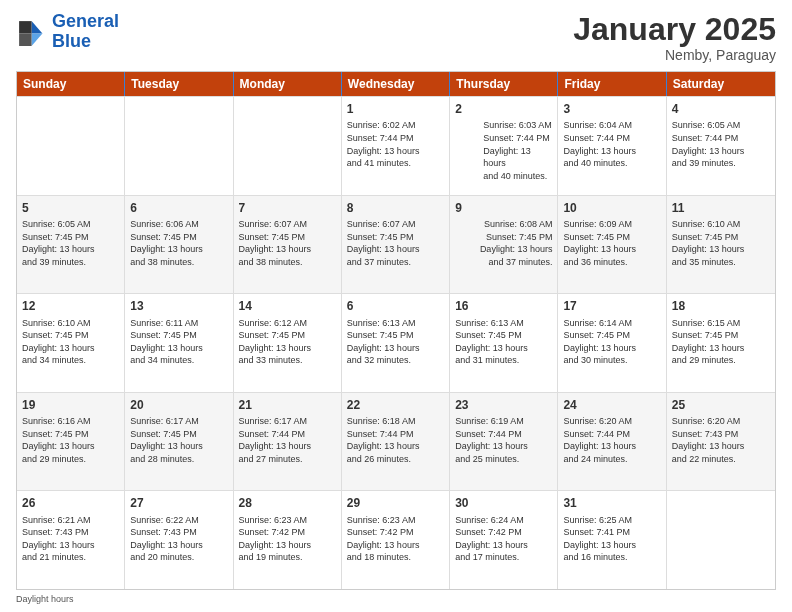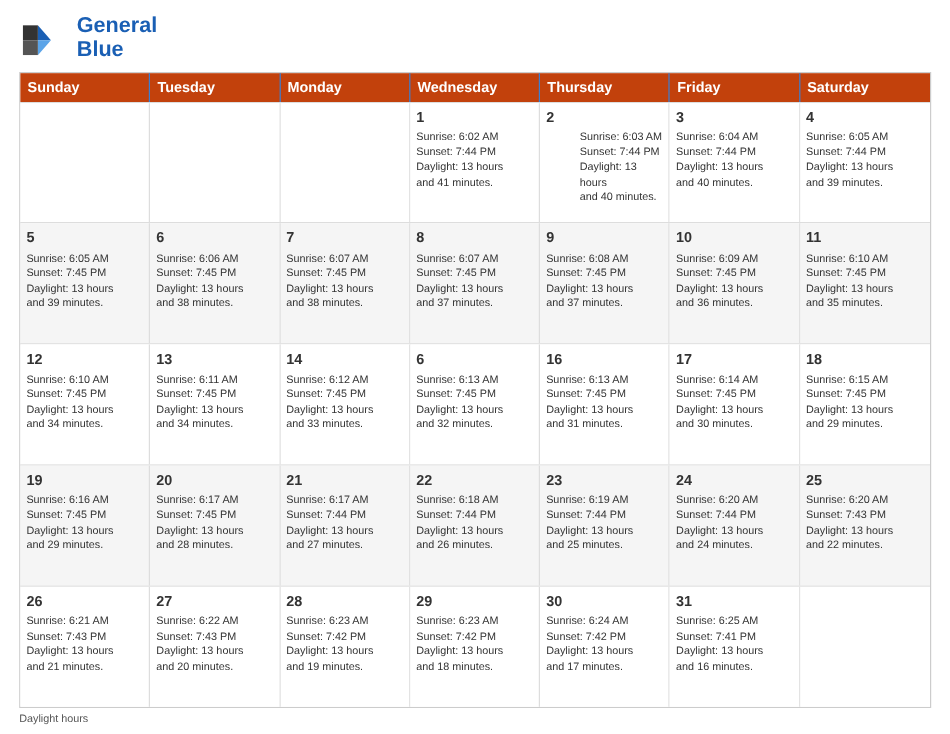--- a/index.html
+++ b/index.html
@@ -19,21 +19,21 @@
     }
     .header {
       display: flex;
       justify-content: space-between;
       align-items: flex-start;
       margin-bottom: 8px;
     }
     .logo {
       display: flex;
       align-items: center;
-      gap: 20px;
+      gap: 8px;
     }
     .logo-text {
       font-size: 18px;
       font-weight: bold;
       color: #333;
       line-height: 1.1;
     }
     .logo-text span {
       color: #1a5fb4;
     }
@@ -126,20 +126,24 @@
         <polygon points="20,4 34,20 20,20" fill="#1a5fb4"></polygon>
         <polygon points="20,20 34,20 20,36" fill="#5ba4e8"></polygon>
         <rect x="4" y="4" width="16" height="16" fill="#333"></rect>
         <rect x="4" y="20" width="16" height="16" fill="#555"></rect>
       </svg>
       <div class="logo-text">
         <div><span>General</span></div>
         <div><span style="color:#1a5fb4">Blue</span></div>
       </div>
     </div>
+    <div class="title-block">
+      <div class="month-title">January 2025</div>
+      <div class="location">Nemby, Paraguay</div>
+    </div>
   </div>
 
   <div class="calendar">
     <div class="cal-header" id="cal-header">
         <div class="cal-header-cell">Sunday</div>
         <div class="cal-header-cell">Tuesday</div>
         <div class="cal-header-cell">Monday</div>
         <div class="cal-header-cell">Wednesday</div>
         <div class="cal-header-cell">Thursday</div>
         <div class="cal-header-cell">Friday</div>
@@ -203,21 +207,21 @@
           </div>
           <div class="cal-cell alt-row">
             <span class="day-num">8</span>
             <div class="cell-text" style="white-space: pre-line;">Sunrise: 6:07 AM
 Sunset: 7:45 PM
 Daylight: 13 hours
 and 37 minutes.</div>
           </div>
           <div class="cal-cell alt-row">
             <span class="day-num">9</span>
-            <div class="cell-text" style="white-space: pre-line;">Sunrise: 6:08 AM
+            <div class="cell-text" style="white-space: pre-line; text-align: right;">Sunrise: 6:08 AM
 Sunset: 7:45 PM
 Daylight: 13 hours
 and 37 minutes.</div>
           </div>
           <div class="cal-cell alt-row">
             <span class="day-num">10</span>
             <div class="cell-text" style="white-space: pre-line;">Sunrise: 6:09 AM
 Sunset: 7:45 PM
 Daylight: 13 hours
 and 36 minutes.</div>

